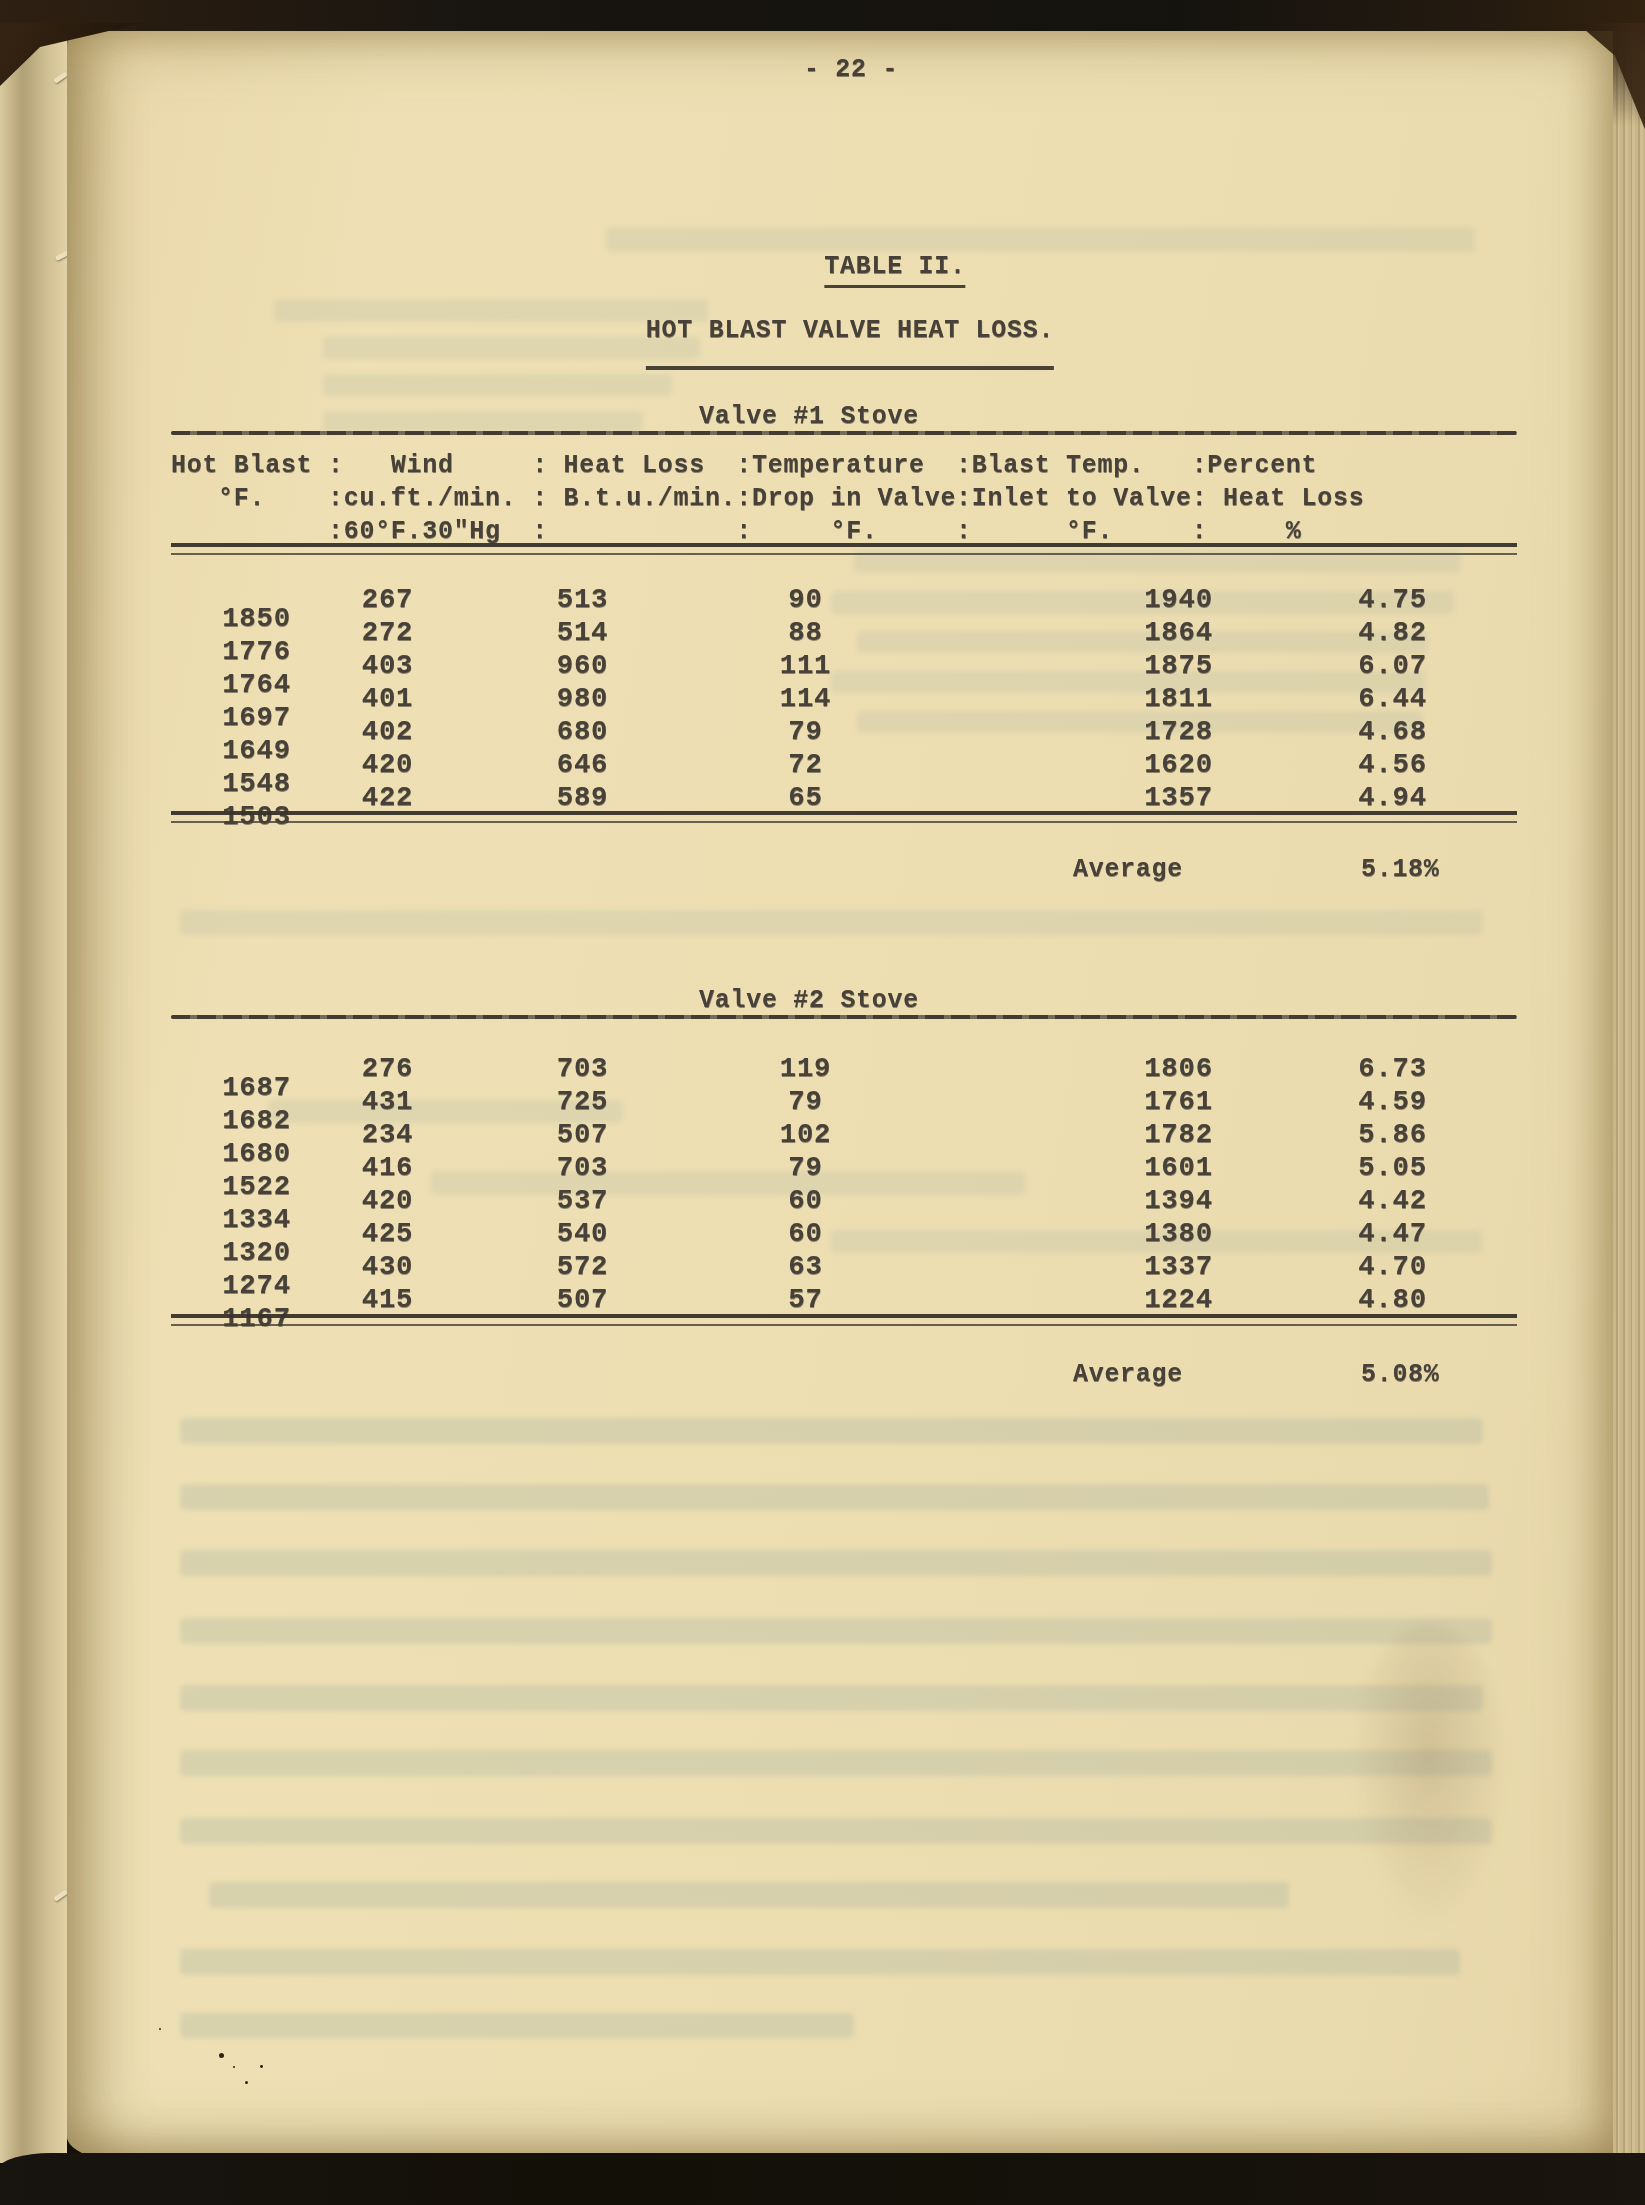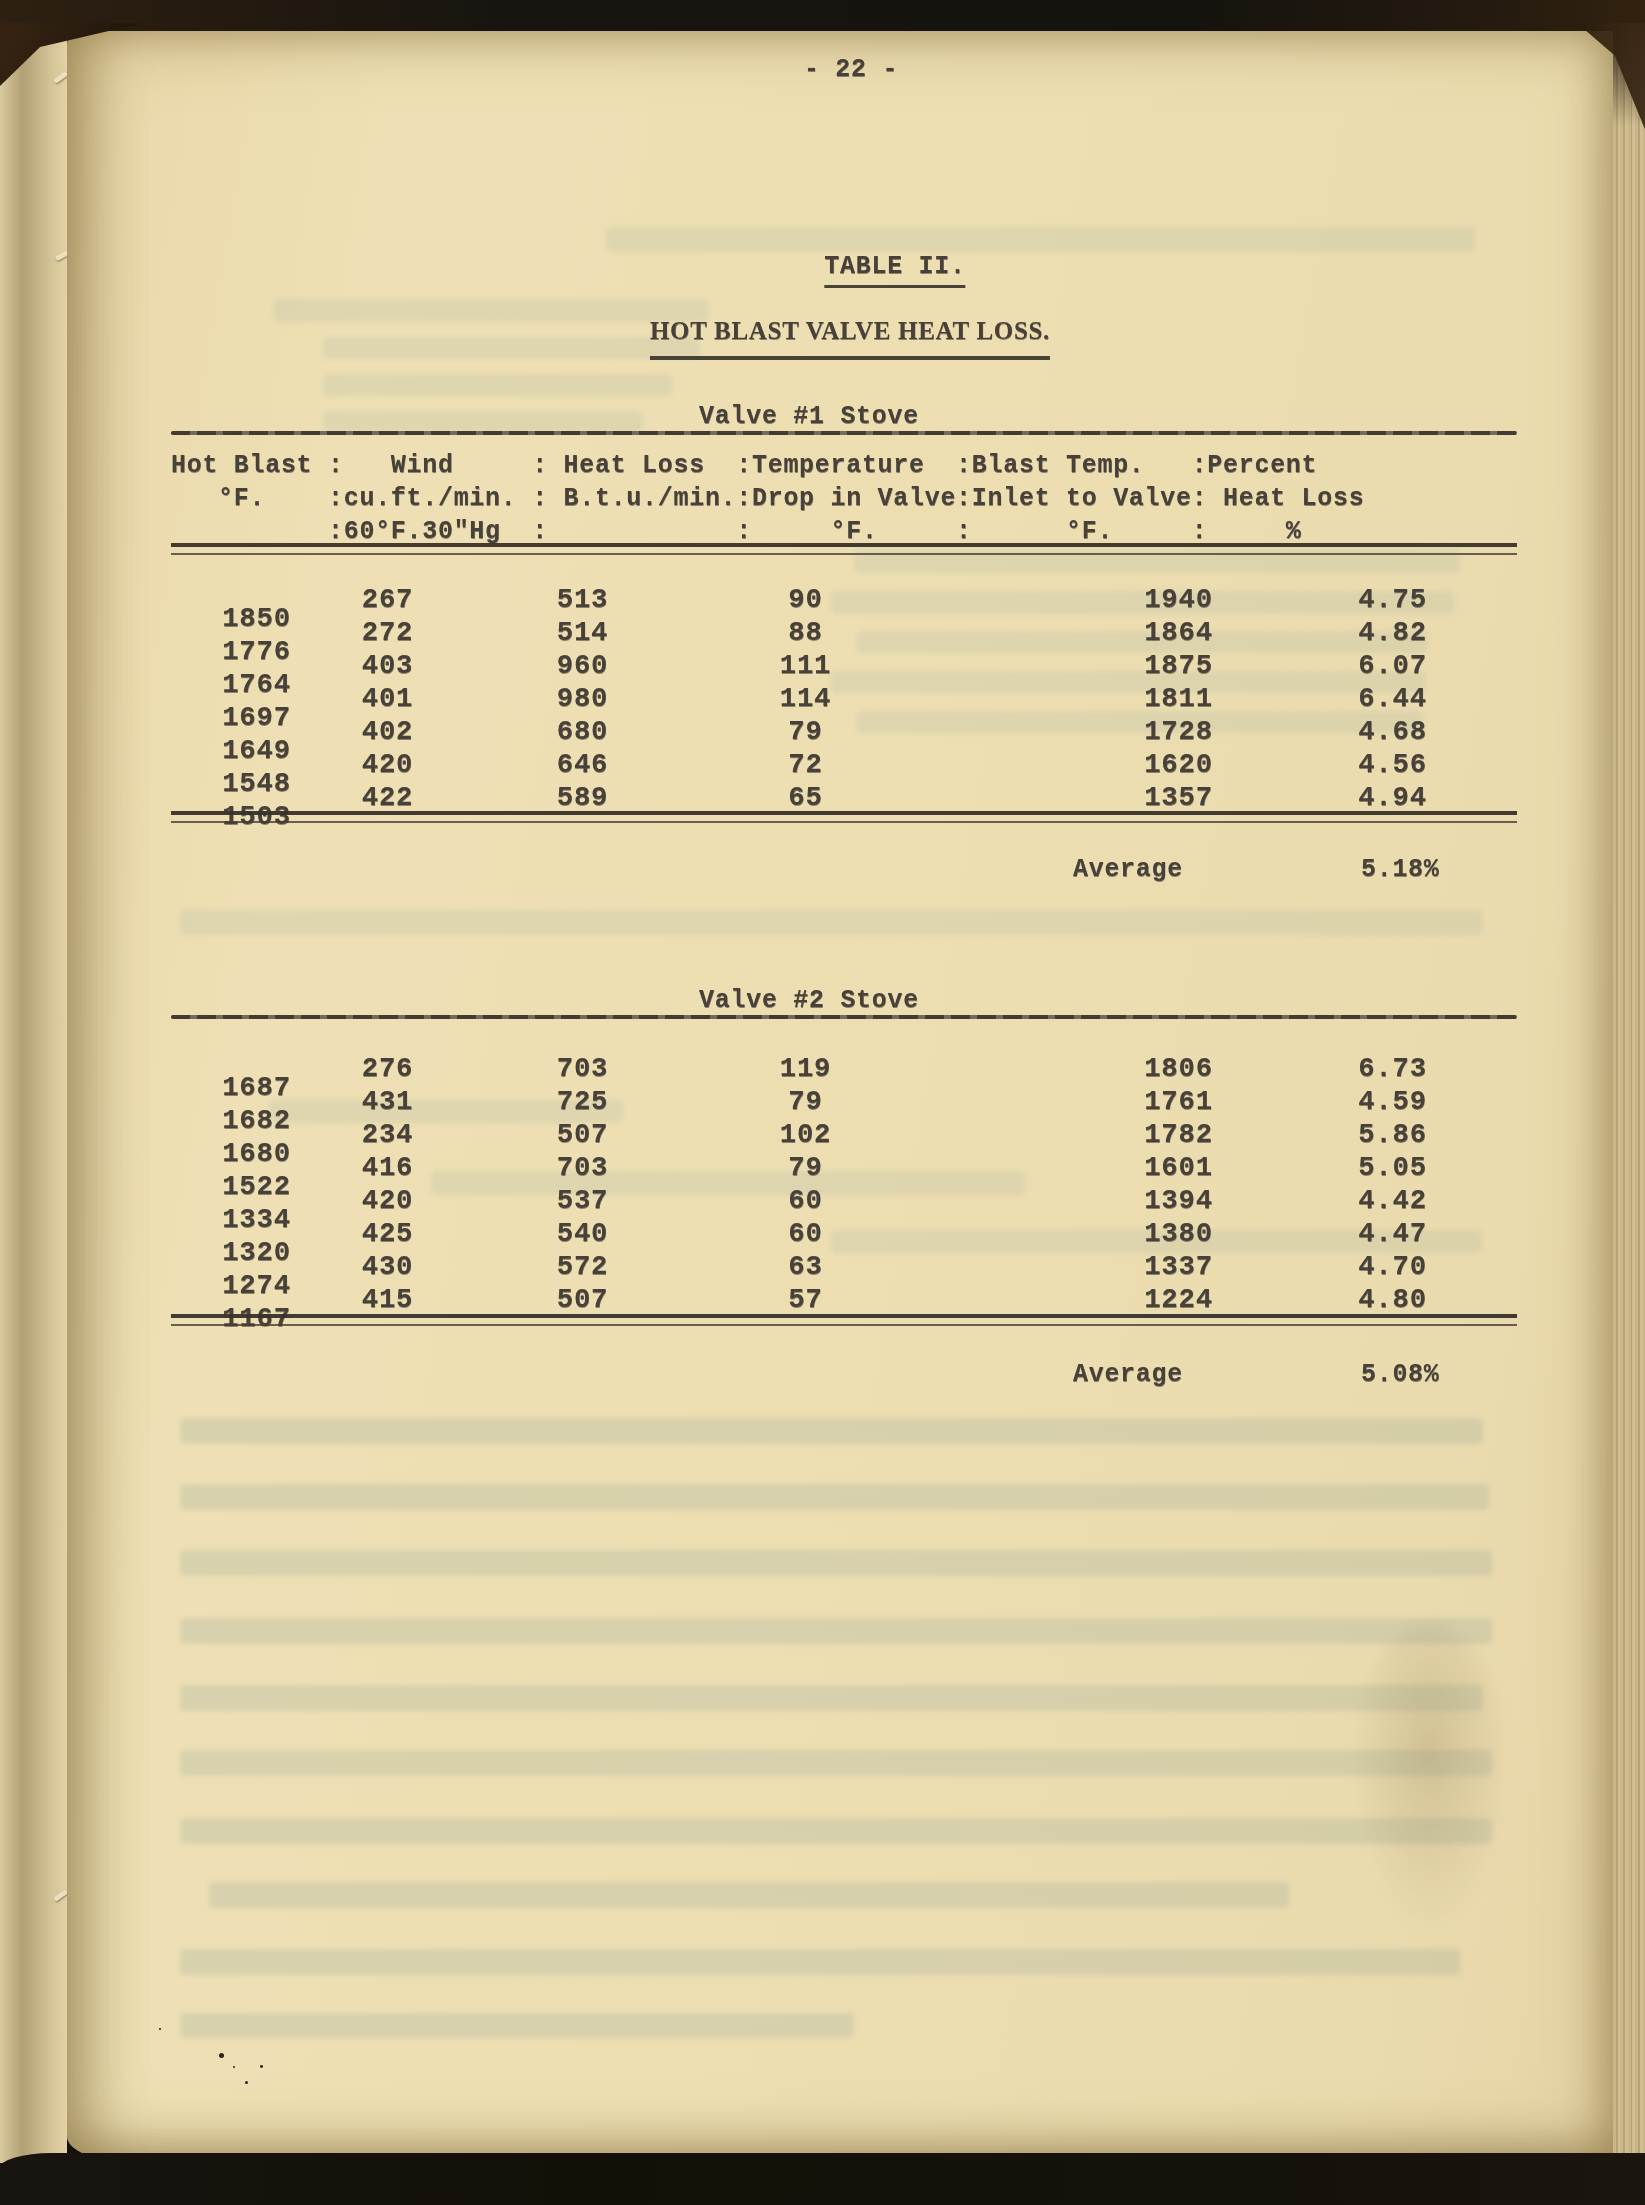--- a/index.html
+++ b/index.html
@@ -33,21 +33,21 @@
     box-shadow:inset 0 0 80px rgba(122,96,40,.28), inset 29px 0 51px rgba(110,86,40,.30),
                inset -15px 0 34px rgba(118,92,45,.20), inset 0 -17px 40px rgba(110,86,40,.25);
     border-bottom-left-radius:63px 26px;border-top-left-radius:8px 17px;}
 
   
   .tw{position:absolute;color:var(--ink,#47413a);font-weight:700;font-size:25px;line-height:33px;
       letter-spacing:0.7px;white-space:pre;z-index:4;
       text-shadow:0.3px 0.5px 0.6px rgba(58,52,44,.55);}
   .center{transform:translateX(-50%);}
   .u6{border-bottom:3.4px solid rgba(58,53,45,.92);padding-bottom:2.3px;}
-  .u7{border-bottom:4px solid rgba(58,53,45,.92);padding-bottom:9px;font-family:Liberation Serif, serif;}
+  .u7{border-bottom:4px solid rgba(58,53,45,.92);padding-bottom:19px;}
 
   
   .rule1{position:absolute;left:171px;width:1346px;height:4px;z-index:4;border-radius:1.7px;
     background:repeating-linear-gradient(90deg,rgba(56,51,43,.95) 0 19.4px,rgba(94,86,72,.85) 19.4px 26px);}
   .rule2{position:absolute;left:171px;width:1346px;height:5.7px;z-index:4;
     border-top:4px solid rgba(56,51,43,.95);border-bottom:2.3px solid rgba(70,63,53,.8);}
 
   
   .rows{position:absolute;left:171px;width:1346px;z-index:4;}
   .trow{position:relative;height:33px;}

